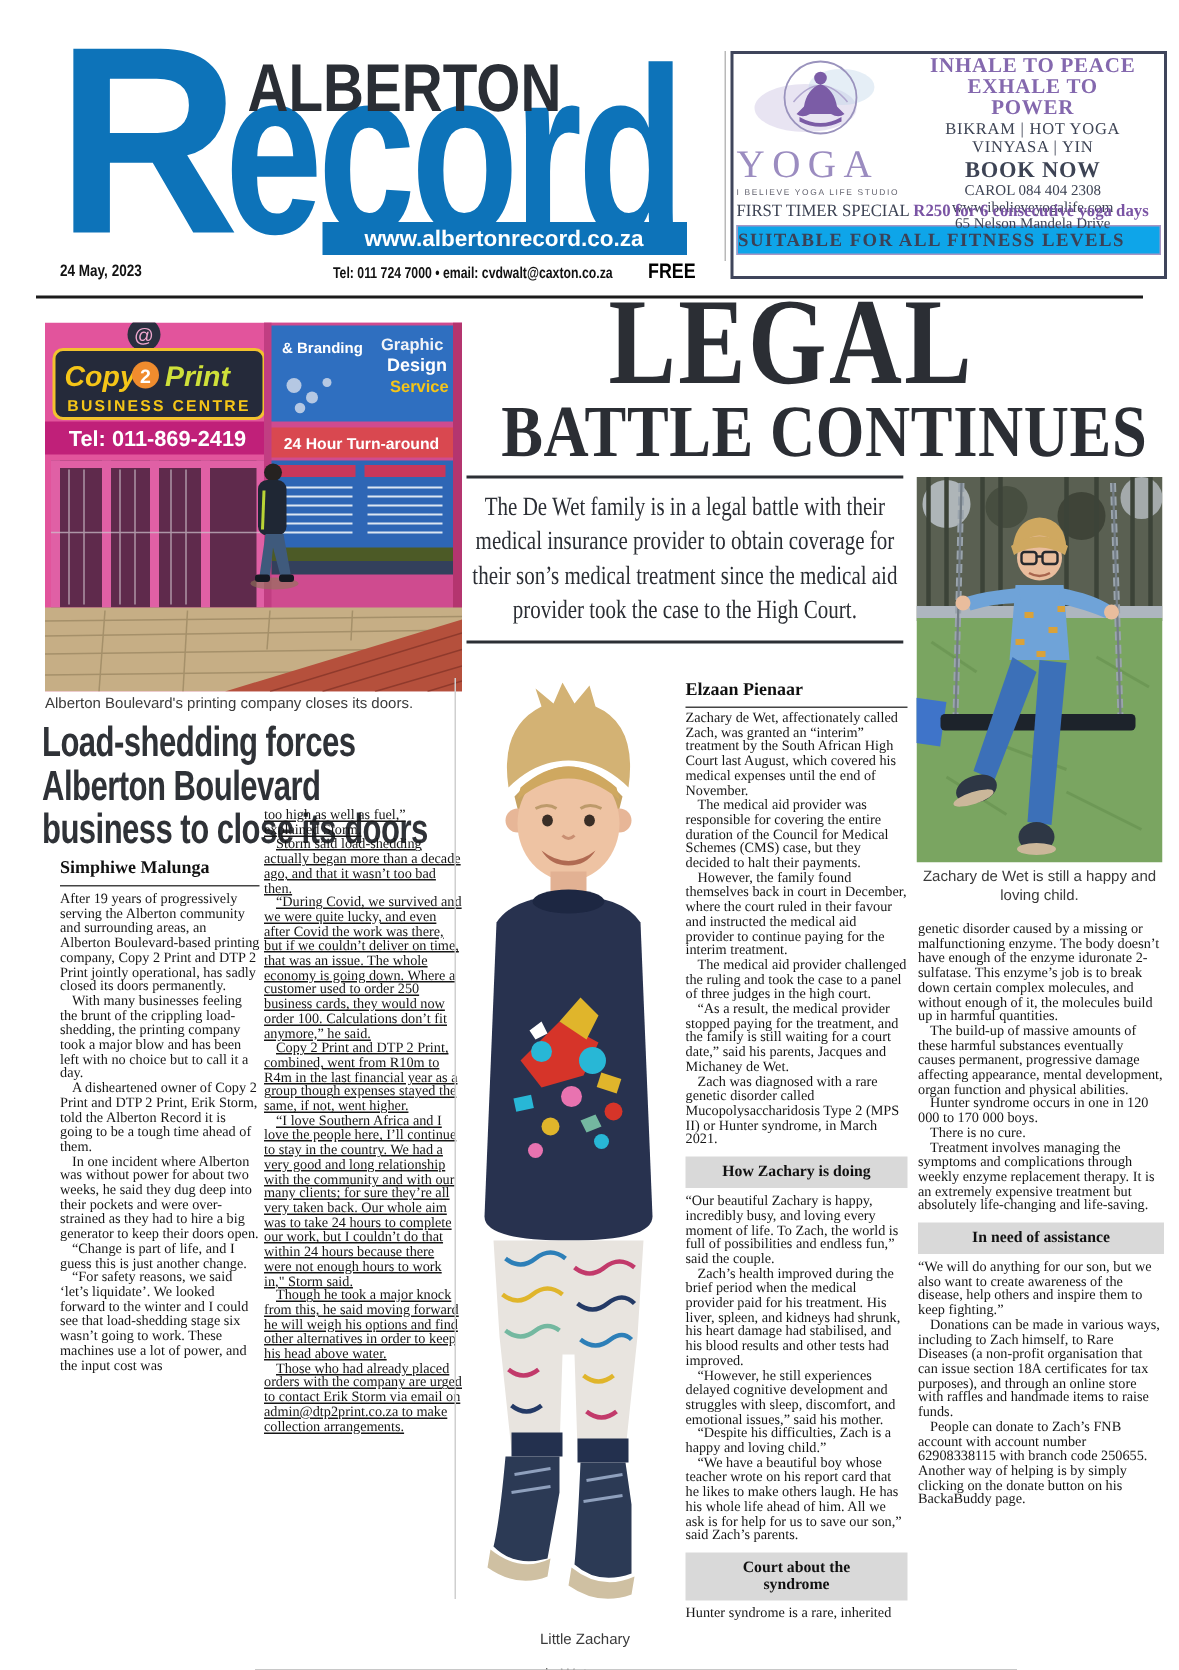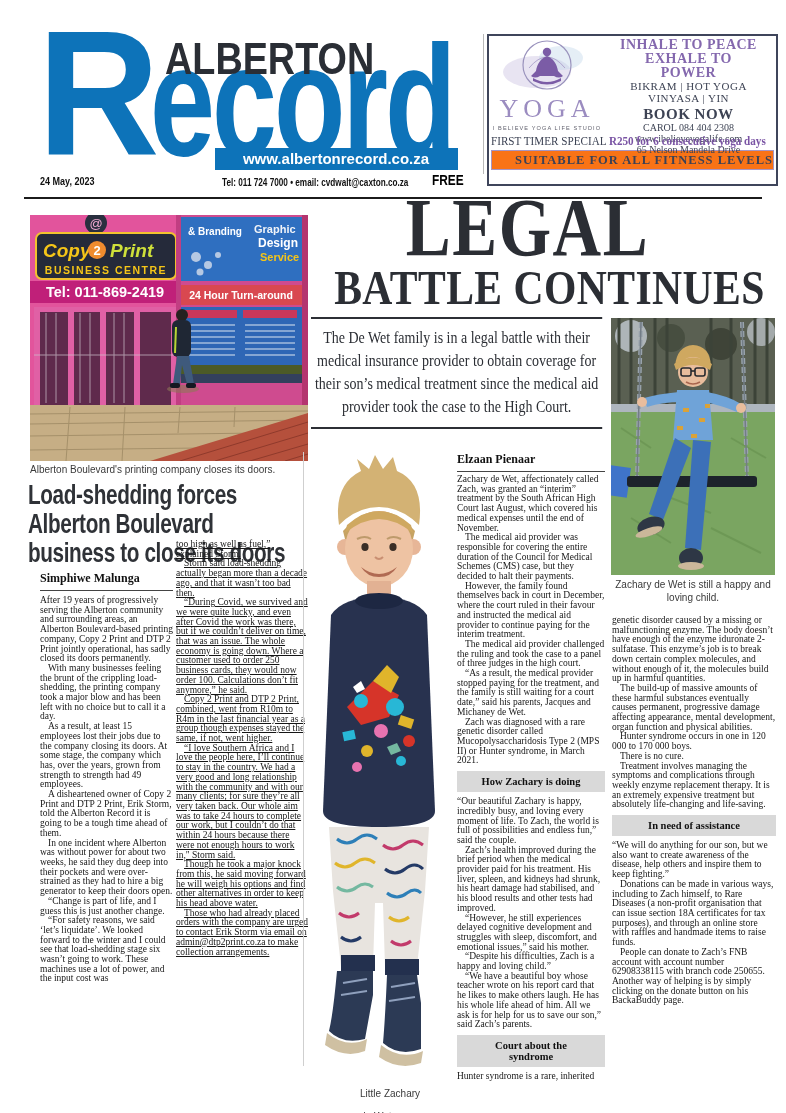--- a/index.html
+++ b/index.html
@@ -13,32 +13,32 @@
              transform:scaleX(.82);transform-origin:0 0;white-space:nowrap;}
   .mast-contact{position:absolute;left:222px;top:176px;font:600 10.5px "Liberation Sans",sans-serif;color:#111;
              transform:scaleX(.78);transform-origin:0 0;white-space:nowrap;}
   .mast-free{position:absolute;left:432px;top:172px;font:800 14px "Liberation Sans",sans-serif;color:#000;
              transform:scaleX(.85);transform-origin:0 0;}
   .ad-divider{position:absolute;left:483px;top:34px;width:1px;height:140px;background:#b9b9b9;}
   
   .ad{position:absolute;left:487px;top:34px;width:291px;height:152px;border:2px solid #3f455b;background:#fff;
       box-sizing:border-box;padding:2px;font-family:"Liberation Serif",serif;}
   .ad-row{display:flex;height:96px;}
-  .ad-left{width:112px;position:relative;text-align:center;}
+  .ad-left{width:112px;position:relative;}
   .ad-yoga-word{font:400 26px "Liberation Serif",serif;color:#9b8cc0;letter-spacing:5px;margin-top:-4px;}
   .ad-yoga-sub{font:400 5.6px "Liberation Sans",sans-serif;color:#63636f;letter-spacing:1.1px;margin-top:1px;white-space:nowrap;}
   .ad-right{flex:1;text-align:center;color:#3d4354;}
   .ad-head p{margin:0;font:700 14px/14px "Liberation Serif",serif;color:#8468ae;letter-spacing:.5px;}
   .ad-styles p{margin:0;font:400 11px/12px "Liberation Serif",serif;color:#3d4354;letter-spacing:.5px;}
   .ad-book{font:700 15px/16px "Liberation Serif",serif;margin-top:2px;letter-spacing:.5px;}
   .ad-small{font:400 10px/11px "Liberation Serif",serif;}
   .ad-special{text-align:center;font:400 11.5px/14px "Liberation Serif",serif;color:#3d4354;white-space:nowrap;
               transform:scaleX(.97);transform-origin:0 0;}
   .ad-special b{color:#7a54a4;}
-  .ad-foot{margin-top:2px;background:#f97316;border:1px solid #a796c4;text-align:right;
+  .ad-foot{margin-top:2px;background:#0ea5e9;border:1px solid #a796c4;text-align:left;
            font:700 12.5px/18px "Liberation Serif",serif;color:#3b4156;letter-spacing:1px;}
   
   .cap{font-family:"Liberation Sans",sans-serif;font-size:10px;line-height:12.5px;color:#3a3a3a;}
   .lshead p{margin:0;font:700 28px/29px "Liberation Sans",sans-serif;color:#2f3237;letter-spacing:-.5px;}
   .lshead{transform:scaleX(.74);transform-origin:0 0;white-space:nowrap;}
   .byline{font:700 12px "Liberation Serif",serif;color:#111;}
   .byline-rule{height:1px;background:#444;margin-top:4px;}
   .serifbody{font-size:9.5px;line-height:9.7px;color:#161616;text-align:left;}
   .serifbody p{margin:0;}
   .serifbody p + p{text-indent:8px;}
@@ -223,21 +223,20 @@
     </div>
 
   <div class="abs" style="left:40px;top:571px;width:133px;">
     <div class="byline">Simphiwe Malunga</div>
     <div class="byline-rule"></div>
   </div>
 
   <div class="abs serifbody" style="left:40px;top:596px;width:133px;">
       <p>After 19 years of progressively serving the Alberton community and surrounding areas, an Alberton Boulevard-based printing company, Copy 2 Print and DTP 2 Print jointly operational, has sadly closed its doors permanently.</p>
       <p>With many businesses feeling the brunt of the crippling load-shedding, the printing company took a major blow and has been left with no choice but to call it a day.</p>
-      <p>As a result, at least 15 employees lost their jobs due to the company closing its doors. At some stage, the company which has, over the years, grown from strength to strength had 49 employees.</p>
       <p>A disheartened owner of Copy 2 Print and DTP 2 Print, Erik Storm, told the Alberton Record it is going to be a tough time ahead of them.</p>
       <p>In one incident where Alberton was without power for about two weeks, he said they dug deep into their pockets and were over-strained as they had to hire a big generator to keep their doors open.</p>
       <p>“Change is part of life, and I guess this is just another change.</p>
       <p>“For safety reasons, we said ‘let’s liquidate’. We looked forward to the winter and I could see that load-shedding stage six wasn’t going to work. These machines use a lot of power, and the input cost was</p>
     </div>
   <div class="abs serifbody" style="left:176px;top:540px;width:133px;text-decoration:underline;">
       <p>too high as well as fuel,” explained Storm.</p>
       <p>Storm said load-shedding actually began more than a decade ago, and that it wasn’t too bad then.</p>
       <p>“During Covid, we survived and we were quite lucky, and even after Covid the work was there, but if we couldn’t deliver on time, that was an issue. The whole economy is going down. Where a customer used to order 250 business cards, they would now order 100. Calculations don’t fit anymore,” he said.</p>
       <p>Copy 2 Print and DTP 2 Print, combined, went from R10m to R4m in the last financial year as a group though expenses stayed the same, if not, went higher.</p>

